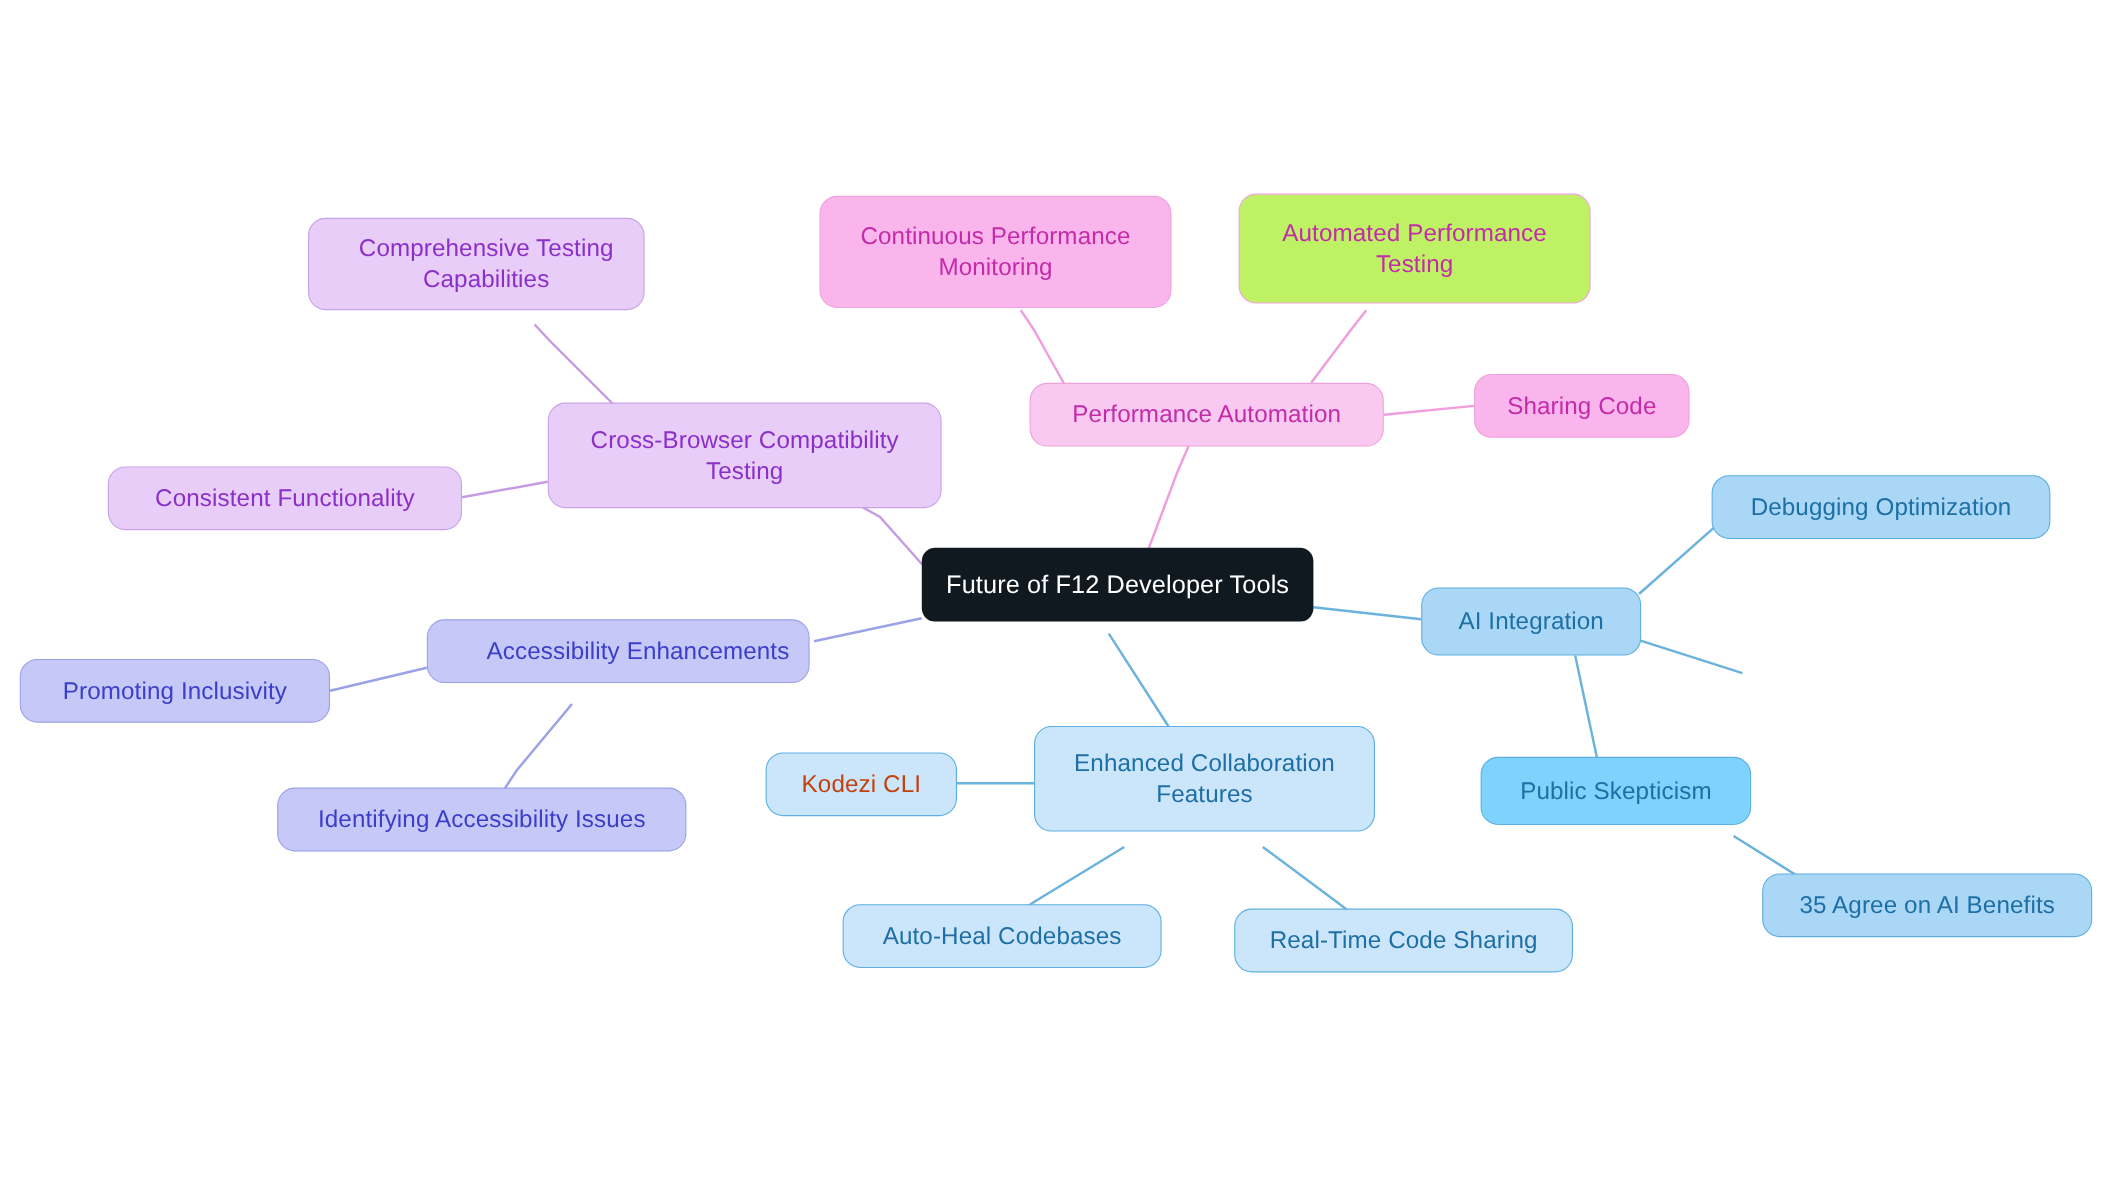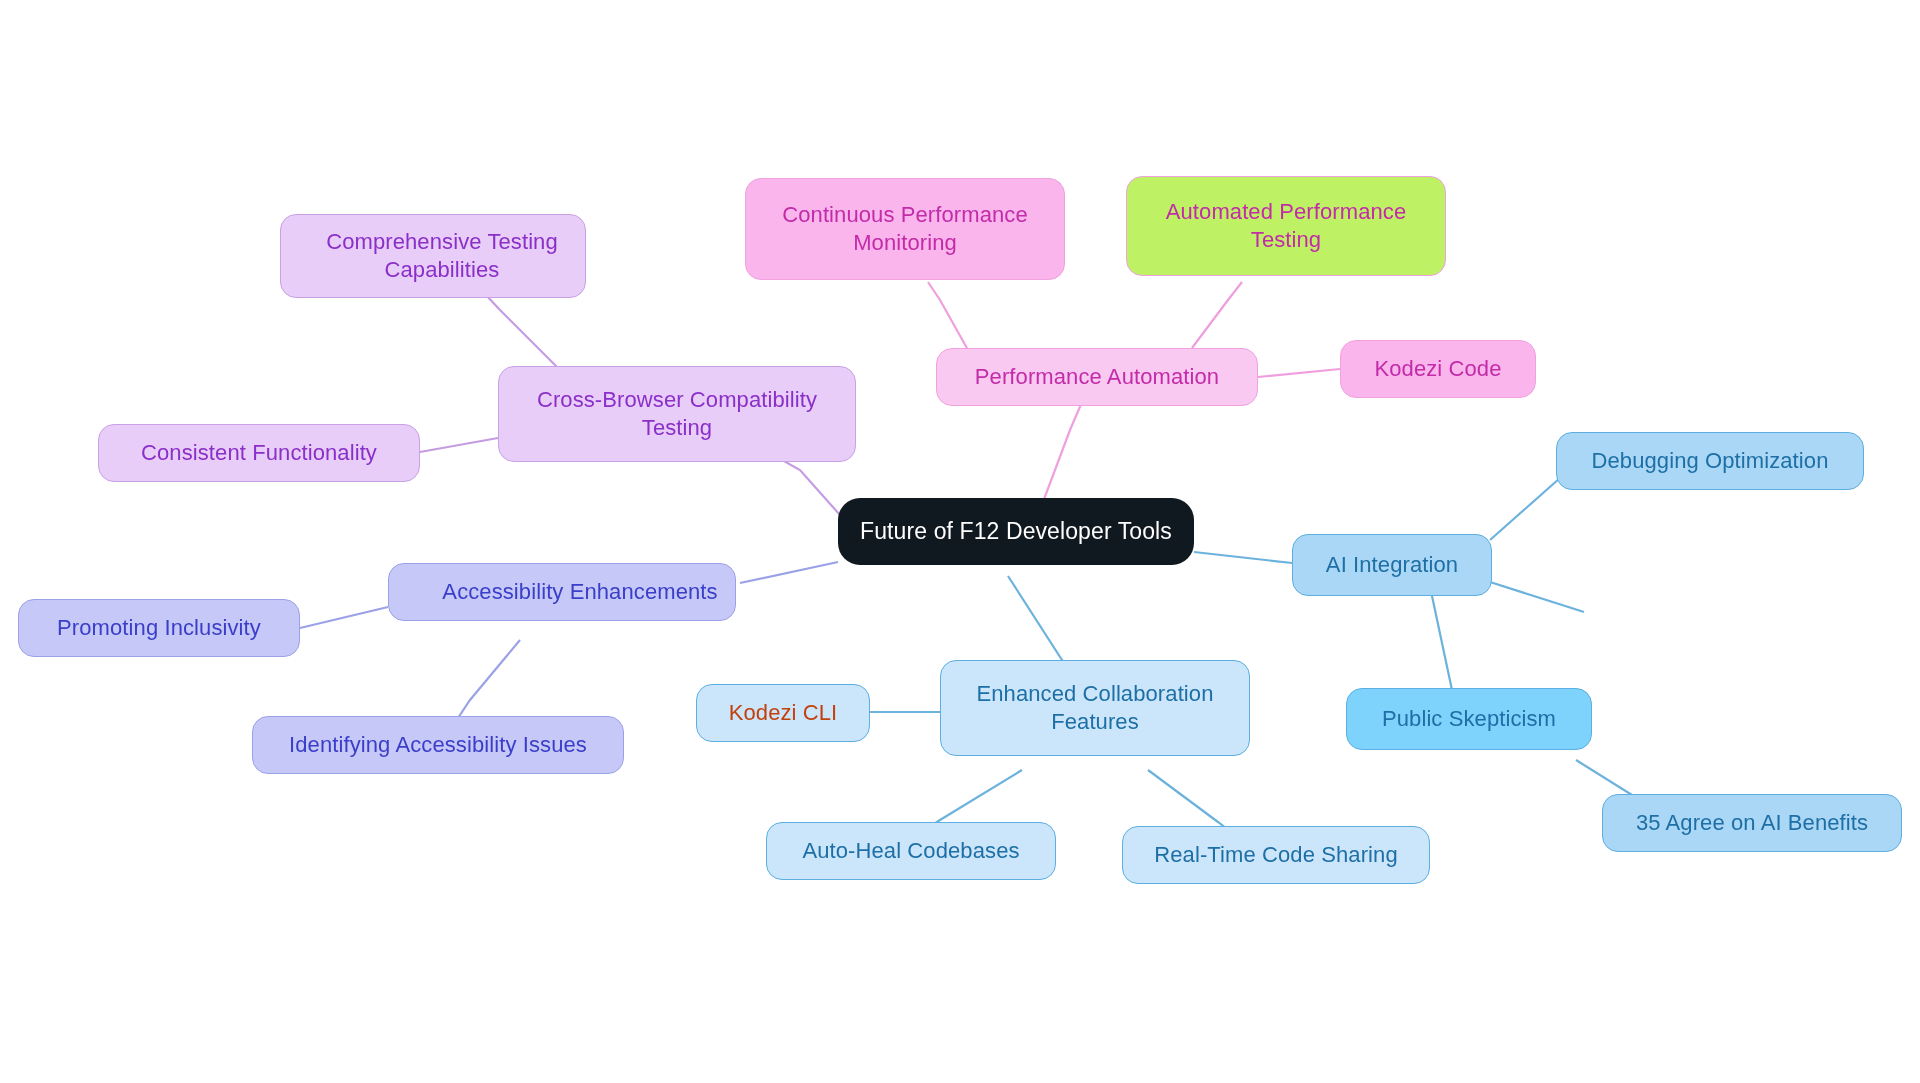--- a/index.html
+++ b/index.html
@@ -37,21 +37,21 @@
     border-radius: 16px;
     border-style: solid;
     border-width: 1.5px;
     line-height: 1.28;
     letter-spacing: 0.1px;
     padding: 4px 10px;
     white-space: pre-line;
     user-select: none;
   }
   .node.root {
-    border-radius: 22px;
+    border-radius: 12px;
     border-width: 0;
     font-size: 23px;
     color: #ffffff;
     background: #101820;
   }
   .node.branch { font-size: 22px; }
   .node.leaf { font-size: 22px; }
 </style>
 </head>
 <body>
@@ -102,26 +102,26 @@
   <div class="node root" style="left:838px; top:498px; width:356px; height:67px;">Future of F12 Developer Tools</div>
 
   <div class="node branch" style="left:936px; top:348px; width:322px; height:58px; background:#f9c9f2; border-color:#f0a2de; color:#c32ba8;">Performance Automation</div>
 
   <div class="node leaf" style="left:745px; top:178px; width:320px; height:102px; background:#f9b5ec; border-color:#f0a2de; color:#c32ba8;">Continuous Performance
 Monitoring</div>
 
   <div class="node leaf" style="left:1126px; top:176px; width:320px; height:100px; background:#bef264; border-color:#f0a2de; color:#c32ba8;">Automated Performance
 Testing</div>
 
-  <div class="node leaf" style="left:1340px; top:340px; width:196px; height:58px; background:#f9b5ec; border-color:#f0a2de; color:#c32ba8;">Kodezi Code</div>
+  <div class="node leaf" style="left:1340px; top:340px; width:196px; height:58px; background:#f9b5ec; border-color:#f0a2de; color:#c32ba8;">Sharing Code</div>
 
   <div class="node branch" style="left:498px; top:366px; width:358px; height:96px; background:#e7cdf7; border-color:#c9a2e6; color:#8b2fc9;">Cross-Browser Compatibility
 Testing</div>
 
-  <div class="node leaf" style="left:280px; top:214px; width:306px; height:84px; background:#e7cdf7; border-color:#c9a2e6; color:#8b2fc9;padding-left:28px;">Comprehensive Testing
+  <div class="node leaf" style="left:280px; top:198px; width:306px; height:84px; background:#e7cdf7; border-color:#c9a2e6; color:#8b2fc9;padding-left:28px;">Comprehensive Testing
 Capabilities</div>
 
   <div class="node leaf" style="left:98px; top:424px; width:322px; height:58px; background:#e7cdf7; border-color:#c9a2e6; color:#8b2fc9;">Consistent Functionality</div>
 
   <div class="node branch" style="left:388px; top:563px; width:348px; height:58px; background:#c6c9f7; border-color:#9ba1e7; color:#3a3ec8;padding-left:46px;">Accessibility Enhancements</div>
 
   <div class="node leaf" style="left:18px; top:599px; width:282px; height:58px; background:#c6c9f7; border-color:#9ba1e7; color:#3a3ec8;">Promoting Inclusivity</div>
 
   <div class="node leaf" style="left:252px; top:716px; width:372px; height:58px; background:#c6c9f7; border-color:#9ba1e7; color:#3a3ec8;">Identifying Accessibility Issues</div>
 

